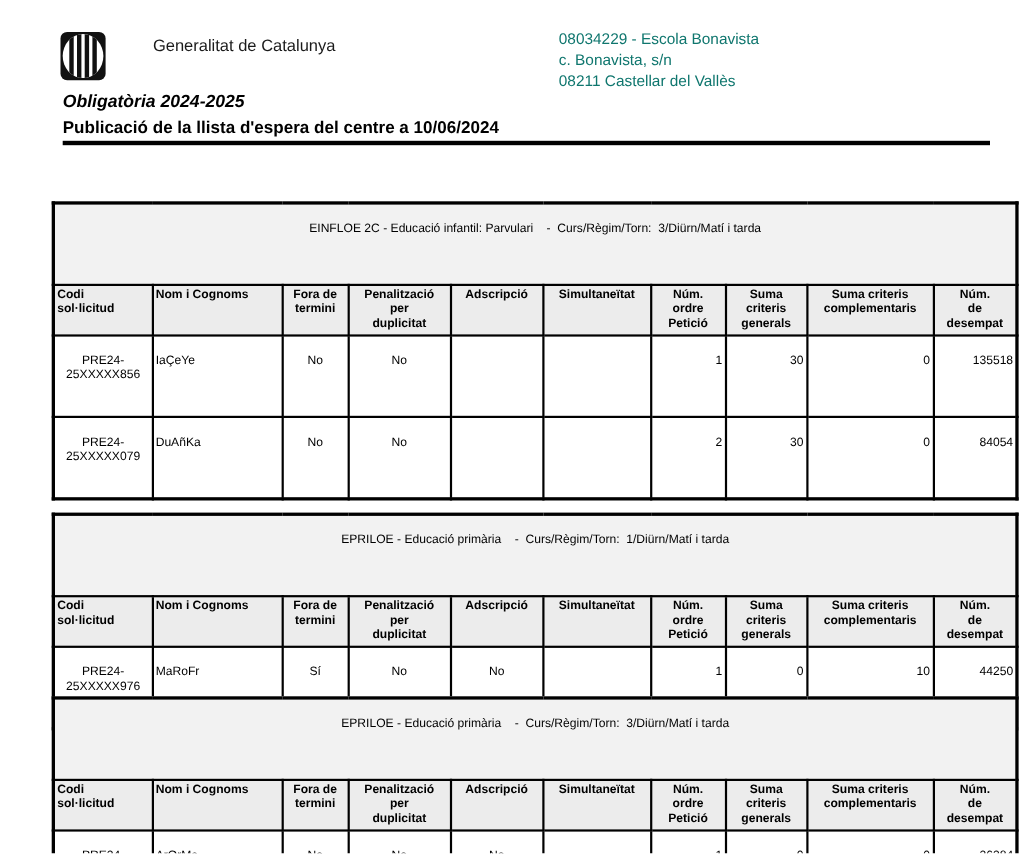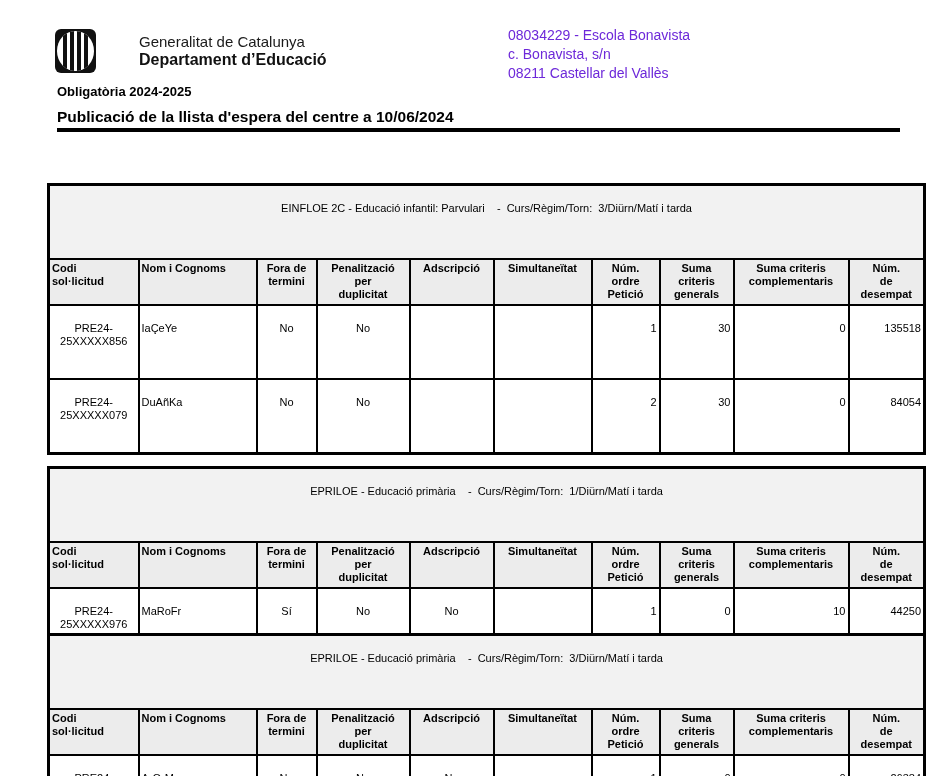--- a/index.html
+++ b/index.html
@@ -10,23 +10,23 @@
   }
 
   
   .logo{position:absolute;left:55px;top:29px;width:41px;height:44px;background:#111;border-radius:6px;}
   .logo-circle{position:absolute;left:2px;top:2px;right:2px;bottom:2px;background:#fff;border-radius:50%;
     overflow:hidden;display:flex;justify-content:center;gap:3px;padding:0;}
   .logo-bar{width:4px;height:100%;background:#111;}
   .org{position:absolute;left:103px;top:33px;line-height:18px;margin-left:36px;}
   .org-line1{font-size:15px;font-weight:400;color:#1a1a1a;}
   .org-line2{font-size:16px;font-weight:700;color:#111;}
-  .center-block{position:absolute;left:508px;top:26px;font-size:14px;line-height:19px;color:#6d28d9;}
-
-  .doc-title1{position:absolute;left:57px;top:84px;font-size:13px;font-weight:700;}
+  .center-block{position:absolute;left:508px;top:26px;font-size:14px;line-height:19px;color:#0f766e;}
+
+  .doc-title1{position:absolute;left:57px;top:84px;font-size:16px;font-weight:700;font-style:italic;}
   .doc-title2{position:absolute;left:57px;top:108px;font-size:15.5px;font-weight:700;}
   .rule{position:absolute;left:57px;top:128px;width:843px;height:4px;background:#000;}
 
   
   table.wait{position:absolute;left:47px;width:876px;border-collapse:collapse;table-layout:fixed;
     border:3px solid #000;background:#fff;}
   .t0{top:183px;} .t1{top:466px;} .t2{top:633px;}
   table.wait td,table.wait th{border:2px solid #000;}
   .title-cell{background:#f2f2f2;font-weight:700;font-size:13px;text-align:center;
     white-space:pre;height:17px;padding:2px 0;}
@@ -49,21 +49,20 @@
   <div class="logo">
     <div class="logo-circle">
       <div class="logo-bar"></div>
       <div class="logo-bar"></div>
       <div class="logo-bar"></div>
       <div class="logo-bar"></div>
     </div>
   </div>
   <div class="org">
     <div class="org-line1">Generalitat de Catalunya</div>
-    <div class="org-line2">Departament d’Educació</div>
   </div>
   <div class="center-block">
     <div>08034229 - Escola Bonavista</div>
     <div>c. Bonavista, s/n</div>
     <div>08211 Castellar del Vallès</div>
   </div>
 
   <div class="doc-title1">Obligatòria 2024-2025</div>
   <div class="doc-title2">Publicació de la llista d'espera del centre a 10/06/2024</div>
   <div class="rule"></div>

